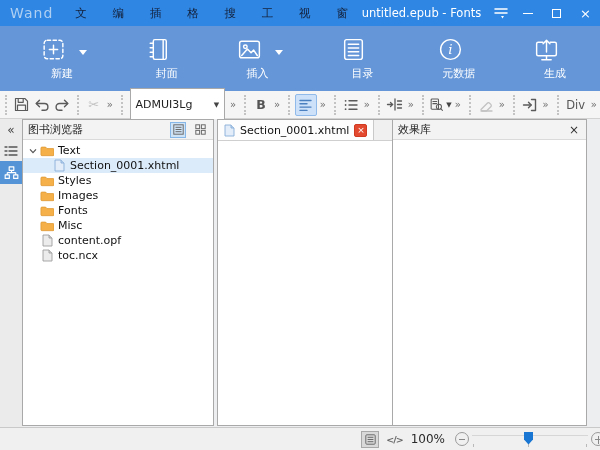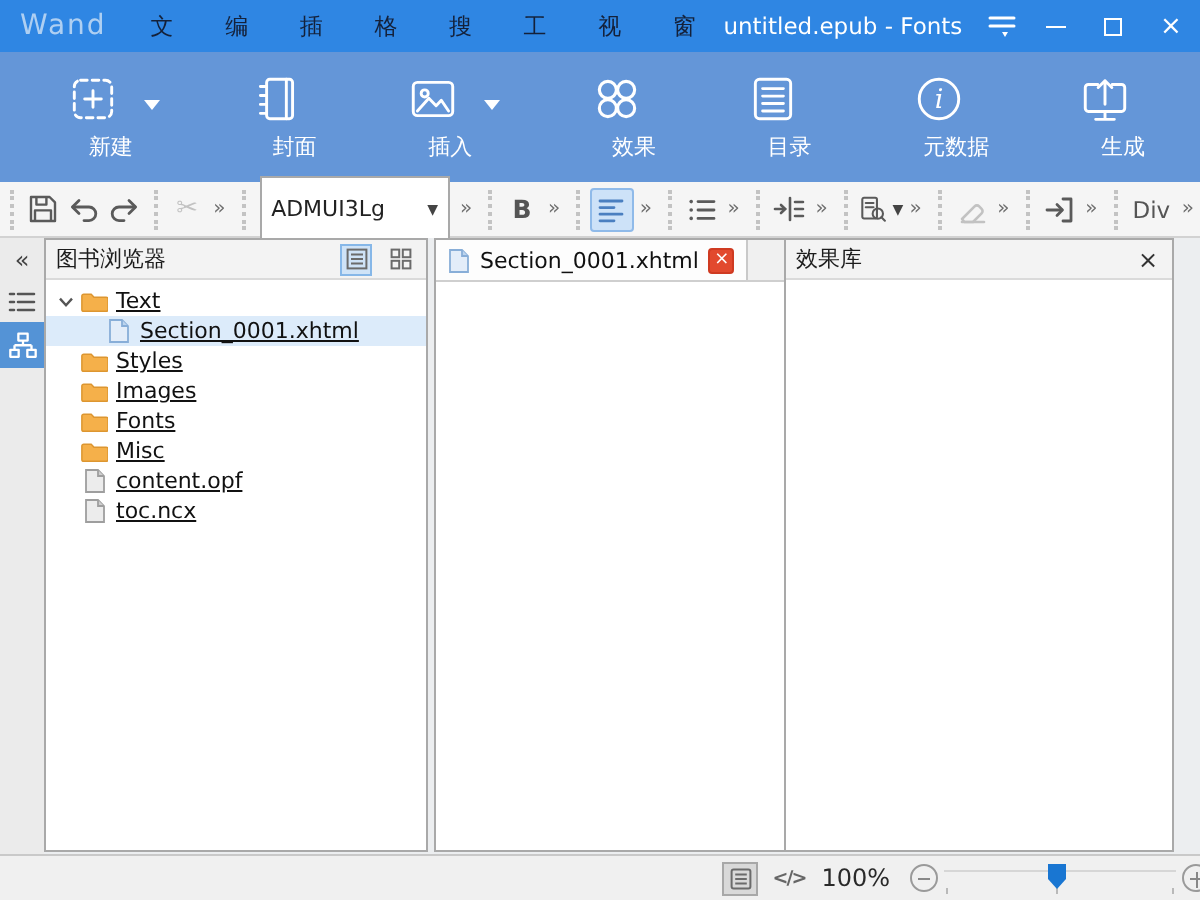--- a/index.html
+++ b/index.html
@@ -51,21 +51,21 @@
   .panel { position:absolute; top:0; background:#fff; border:1px solid #a9a9a9; display:flex; flex-direction:column; }
   .panel-header { height:20px; background:#f3f3f3; border-bottom:1px solid #dadada; display:flex; align-items:center; padding:0 5px; font-size:11px; color:#1c1c1c; flex:0 0 auto; }
   .panel-body { flex:1; background:#fff; overflow:hidden; }
 
   #browser-panel { left:22px; width:192px; height:307px; }
   .view-btns { margin-left:auto; display:flex; align-items:center; gap:6px; }
   .view-btn { width:16px; height:16px; display:flex; align-items:center; justify-content:center; }
   .view-btn.selected { background:#cfe3f7; border:1px solid #86b7e8; }
 
   .tree { padding-top:3px; }
-  .tree-row { height:15px; display:flex; align-items:center; font-size:11px; color:#111; padding-left:4px;text-decoration:underline; }
+  .tree-row { height:15px; display:flex; align-items:center; font-size:11px; color:#111; padding-left:4px; }
   .tree-row.selected { background:#dcebfa; }
   .tw { width:12px; display:flex; align-items:center; justify-content:center; flex:0 0 auto; }
   .tind { width:12px; flex:0 0 auto; }
   .ticon { width:16px; display:flex; align-items:center; justify-content:center; flex:0 0 auto; margin-right:3px; }
   .tlabel { white-space:nowrap; }
 
   #editor-panel { left:217px; width:184px; height:307px; }
   .tabstrip { height:21px; background:#f0f0f0; border-bottom:1px solid #cfcfcf; display:flex; flex:0 0 auto; }
   .tab { background:#fdfdfd; border-right:1px solid #c9c9c9; display:flex; align-items:center; padding:0 6px; font-size:11px; color:#111; gap:5px; }
   .tab-close { width:13px; height:13px; background:#e2492e; border:1px solid #cf3a21; border-radius:2px; color:#fff; font-size:9px; line-height:1; display:flex; align-items:center; justify-content:center; }
@@ -156,31 +156,20 @@
         <svg width="27" height="27" viewBox="0 0 26 26" fill="none" stroke="#fff" stroke-width="1.4" stroke-linecap="round" stroke-linejoin="round">
           <rect x="3.5" y="5" width="19" height="16" rx="2"></rect>
           <circle cx="9" cy="10.3" r="1.7"></circle>
           <path d="M5.5 18.8 L11 12.6 L14.5 16.2 L17 13.6 L20.5 18.8"></path>
         </svg>
         <span class="tool-label">插入</span>
       </div>
       <span class="tool-caret"></span>
     </div>
 
-    <div class="tool">
-      <div class="tool-inner">
-        <svg width="27" height="27" viewBox="0 0 26 26" fill="none" stroke="#fff" stroke-width="1.5">
-          <circle cx="8.6" cy="8.6" r="4.1"></circle>
-            <circle cx="17.4" cy="8.6" r="4.1"></circle>
-          <circle cx="8.6" cy="17.4" r="4.1"></circle>
-            <circle cx="17.4" cy="17.4" r="4.1"></circle>
-        </svg>
-        <span class="tool-label">效果</span>
-      </div>
-    </div>
 
 
     <div class="tool">
       <div class="tool-inner">
         <svg width="27" height="27" viewBox="0 0 26 26" fill="none" stroke="#fff" stroke-width="1.4" stroke-linecap="round" stroke-linejoin="round">
           <rect x="4.5" y="3.5" width="17" height="19" rx="2"></rect>
           <path d="M8 8 h10 M8 11.6 h10 M8 15.2 h10 M8 18.8 h10"></path>
         </svg>
         <span class="tool-label">目录</span>
       </div>

